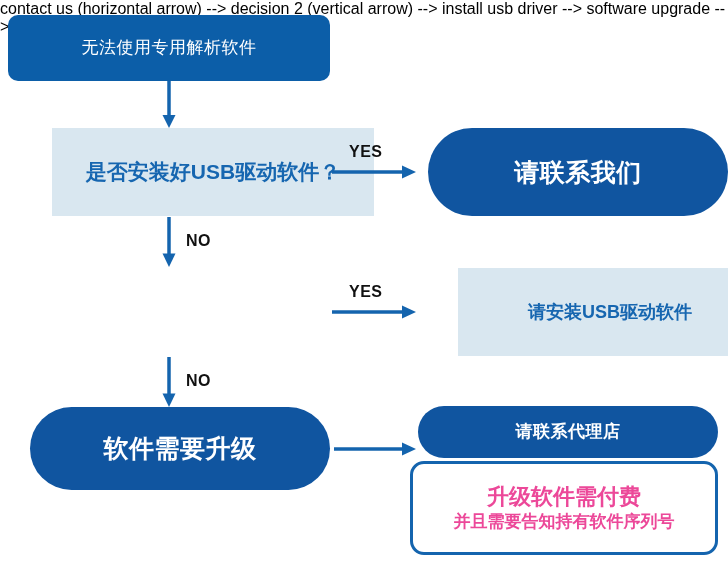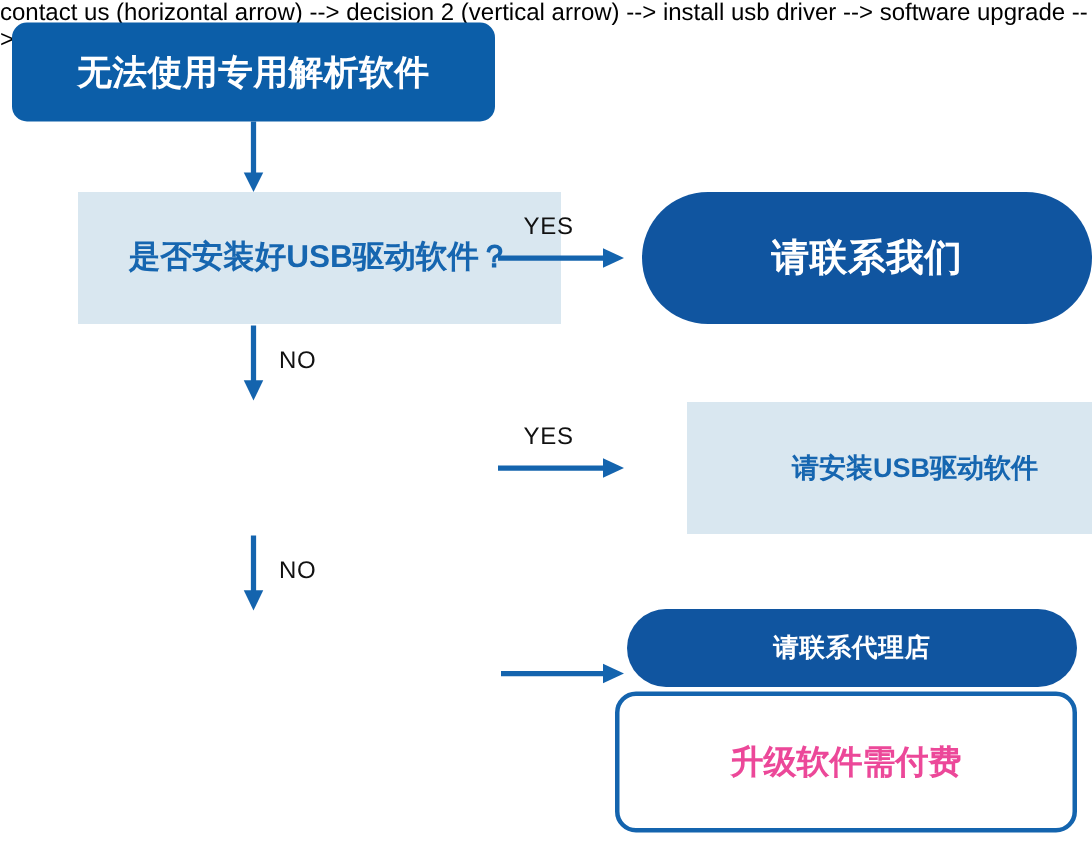--- a/index.html
+++ b/index.html
@@ -30,22 +30,22 @@
     justify-content: center;
     text-align: center;
     line-height: 1.15;
   }
 
   
   .node--filled-rect {
     background: #0C5EA8;
     color: #ffffff;
     border-radius: 10px;
-    font-size: 23px;
-    font-weight: 700;
+    font-size: 17px;
+    font-weight: 400;
     letter-spacing: 0.5px;
   }
 
   
   .node--filled-pill {
     background: #1055A0;
     color: #ffffff;
     border-radius: 999px;
     font-size: 25px;
     font-weight: 700;
@@ -82,21 +82,21 @@
   
   .conn {
     position: absolute;
   }
   .conn svg { display: block; overflow: visible; }
 
   
   .branch-label {
     position: absolute;
     font-size: 16px;
-    font-weight: 400;
+    font-weight: 700;
     color: #111111;
     letter-spacing: 0.5px;
     white-space: nowrap;
   }
 </style>
 </head>
 <body>
 
 <div id="canvas">
 
@@ -160,32 +160,36 @@
    software upgrade --&gt;
   <div class="conn" style="left:158px; top:357px;">
     <svg width="22" height="51" viewBox="0 0 22 51" aria-hidden="true">
       <line x1="11" y1="0" x2="11" y2="40" stroke="#1464AE" stroke-width="3.5"></line>
       <polygon points="11,50 4.5,36.5 17.5,36.5" fill="#1464AE"></polygon>
     </svg>
   </div>
   <div class="branch-label" style="left:186px; top:372px;">NO</div>
 
   
+  <div class="node node--filled-pill" style="left:30px; top:407px; width:300px; height:83px;">
+    <span>软件需要升级</span>
+  </div>
 
    contact dealer --&gt;
   <div class="conn" style="left:334px; top:437px;">
     <svg width="84" height="24" viewBox="0 0 84 24" aria-hidden="true">
       <line x1="0" y1="12" x2="70" y2="12" stroke="#1464AE" stroke-width="3.5"></line>
       <polygon points="82,12 68,5.5 68,18.5" fill="#1464AE"></polygon>
     </svg>
   </div>
 
   
   <div class="node node--filled-pill small" style="left:418px; top:406px; width:300px; height:52px;">
     <span>请联系代理店</span>
   </div>
 
   
   <div class="node node--outline" style="left:410px; top:461px; width:308px; height:94px;">
     <span class="line-1">升级软件需付费</span>
+    <span class="line-2">并且需要告知持有软件序列号</span>
   </div>
 
 </div>
 
 </body></html>

